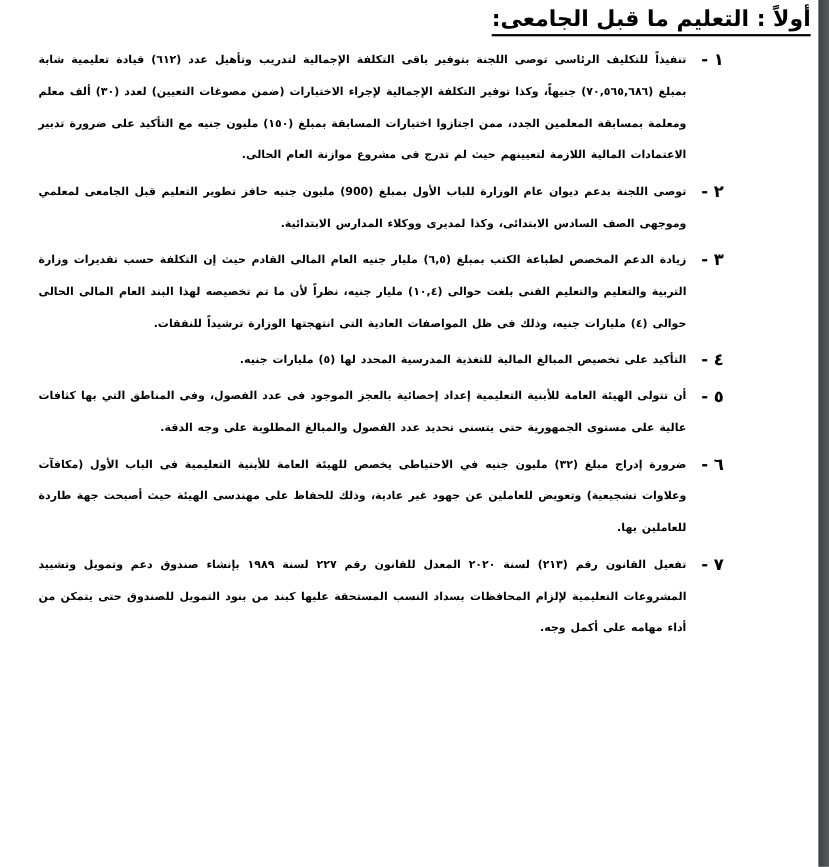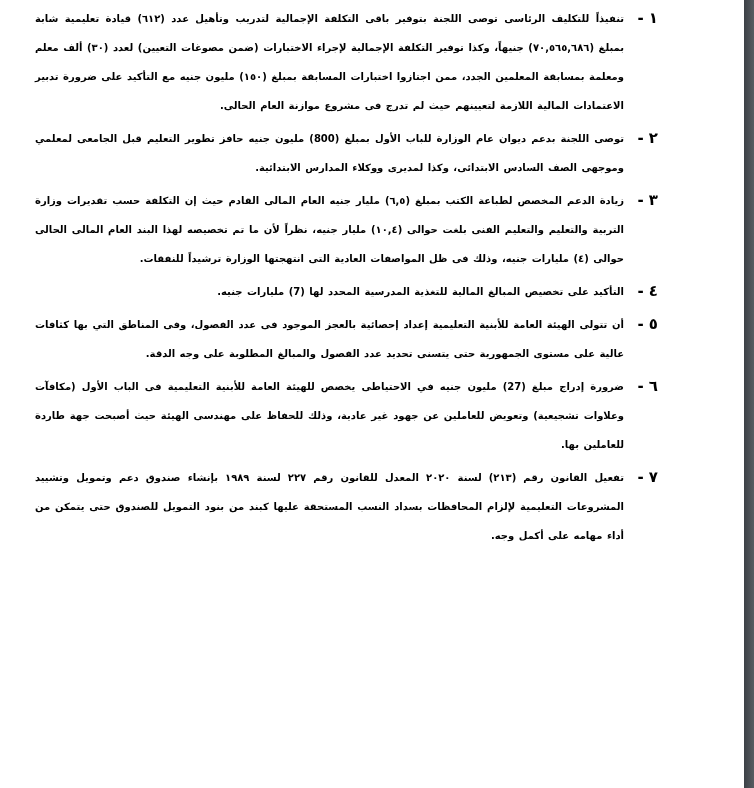--- a/index.html
+++ b/index.html
@@ -71,51 +71,54 @@
     text-align: justify;
     direction: rtl;
     word-spacing: 1px;
   }
 </style>
 </head>
 <body style="background: rgb(255, 255, 255); color: rgb(0, 0, 0);">
 
 <div class="page-content">
 
+  <div class="title-row">
+    <span class="doc-title">أولاً : التعليم ما قبل الجامعى:</span>
+  </div>
 
   <div class="items">
 
     <div class="item">
       <span class="item-num">١ -</span>
       <div class="item-text">تنفيذاً للتكليف الرئاسى توصى اللجنة بتوفير باقى التكلفة الإجمالية لتدريب وتأهيل عدد (٦١٢) قيادة تعليمية شابة بمبلغ (٧٠,٥٦٥,٦٨٦) جنيهاً، وكذا توفير التكلفة الإجمالية لإجراء الاختبارات (ضمن مصوغات التعيين) لعدد (٣٠) ألف معلم ومعلمة بمسابقة المعلمين الجدد، ممن اجتازوا اختبارات المسابقة بمبلغ (١٥٠) مليون جنيه مع التأكيد على ضرورة تدبير الاعتمادات المالية اللازمة لتعيينهم حيث لم تدرج فى مشروع موازنة العام الحالى.</div>
     </div>
 
     <div class="item">
       <span class="item-num">٢ -</span>
-      <div class="item-text">توصى اللجنة بدعم ديوان عام الوزارة للباب الأول بمبلغ (800) مليون جنيه حافز تطوير التعليم قبل الجامعى لمعلمي وموجهى الصف السادس الابتدائى، وكذا لمديرى ووكلاء المدارس الابتدائية.</div>
+      <div class="item-text">توصى اللجنة بدعم ديوان عام الوزارة للباب الأول بمبلغ (900) مليون جنيه حافز تطوير التعليم قبل الجامعى لمعلمي وموجهى الصف السادس الابتدائى، وكذا لمديرى ووكلاء المدارس الابتدائية.</div>
     </div>
 
     <div class="item">
       <span class="item-num">٣ -</span>
       <div class="item-text">زيادة الدعم المخصص لطباعة الكتب بمبلغ (٦,٥) مليار جنيه العام المالى القادم حيث إن التكلفة حسب تقديرات وزارة التربية والتعليم والتعليم الفنى بلغت حوالى (١٠,٤) مليار جنيه، نظراً لأن ما تم تخصيصه لهذا البند العام المالى الحالى حوالى (٤) مليارات جنيه، وذلك فى ظل المواصفات العادية التى انتهجتها الوزارة ترشيداً للنفقات.</div>
     </div>
 
     <div class="item">
       <span class="item-num">٤ -</span>
-      <div class="item-text">التأكيد على تخصيص المبالغ المالية للتغذية المدرسية المحدد لها (7) مليارات جنيه.</div>
+      <div class="item-text">التأكيد على تخصيص المبالغ المالية للتغذية المدرسية المحدد لها (٥) مليارات جنيه.</div>
     </div>
 
     <div class="item">
       <span class="item-num">٥ -</span>
       <div class="item-text">أن تتولى الهيئة العامة للأبنية التعليمية إعداد إحصائية بالعجز الموجود فى عدد الفصول، وفى المناطق التي بها كثافات عالية على مستوى الجمهورية حتى يتسنى تحديد عدد الفصول والمبالغ المطلوبة على وجه الدقة.</div>
     </div>
 
     <div class="item">
       <span class="item-num">٦ -</span>
-      <div class="item-text">ضرورة إدراج مبلغ (27) مليون جنيه في الاحتياطى يخصص للهيئة العامة للأبنية التعليمية فى الباب الأول (مكافآت وعلاوات تشجيعية) وتعويض للعاملين عن جهود غير عادية، وذلك للحفاظ على مهندسى الهيئة حيث أصبحت جهة طاردة للعاملين بها.</div>
+      <div class="item-text">ضرورة إدراج مبلغ (٣٢) مليون جنيه في الاحتياطى يخصص للهيئة العامة للأبنية التعليمية فى الباب الأول (مكافآت وعلاوات تشجيعية) وتعويض للعاملين عن جهود غير عادية، وذلك للحفاظ على مهندسى الهيئة حيث أصبحت جهة طاردة للعاملين بها.</div>
     </div>
 
     <div class="item">
       <span class="item-num">٧ -</span>
       <div class="item-text">تفعيل القانون رقم (٢١٣) لسنة ٢٠٢٠ المعدل للقانون رقم ٢٢٧ لسنة ١٩٨٩ بإنشاء صندوق دعم وتمويل وتشييد المشروعات التعليمية لإلزام المحافظات بسداد النسب المستحقة عليها كبند من بنود التمويل للصندوق حتى يتمكن من أداء مهامه على أكمل وجه.</div>
     </div>
 
   </div>
 </div>
 

